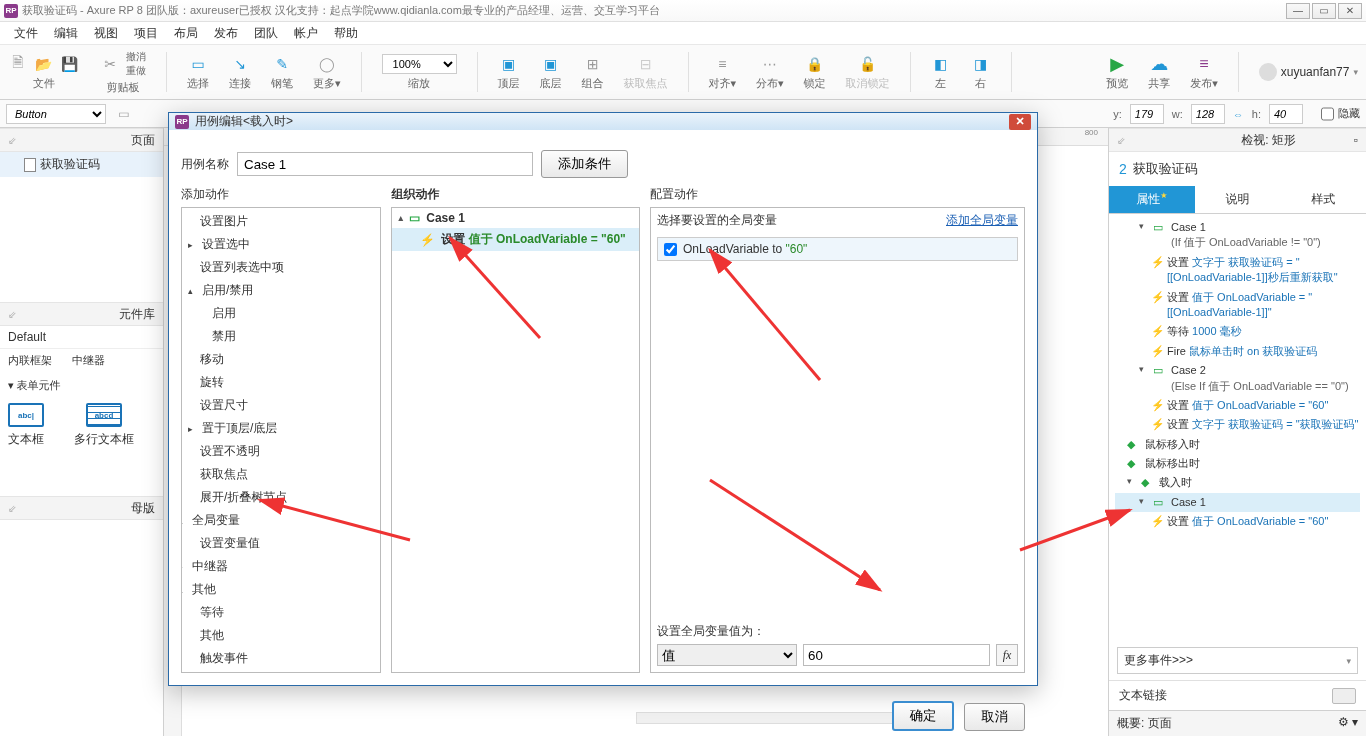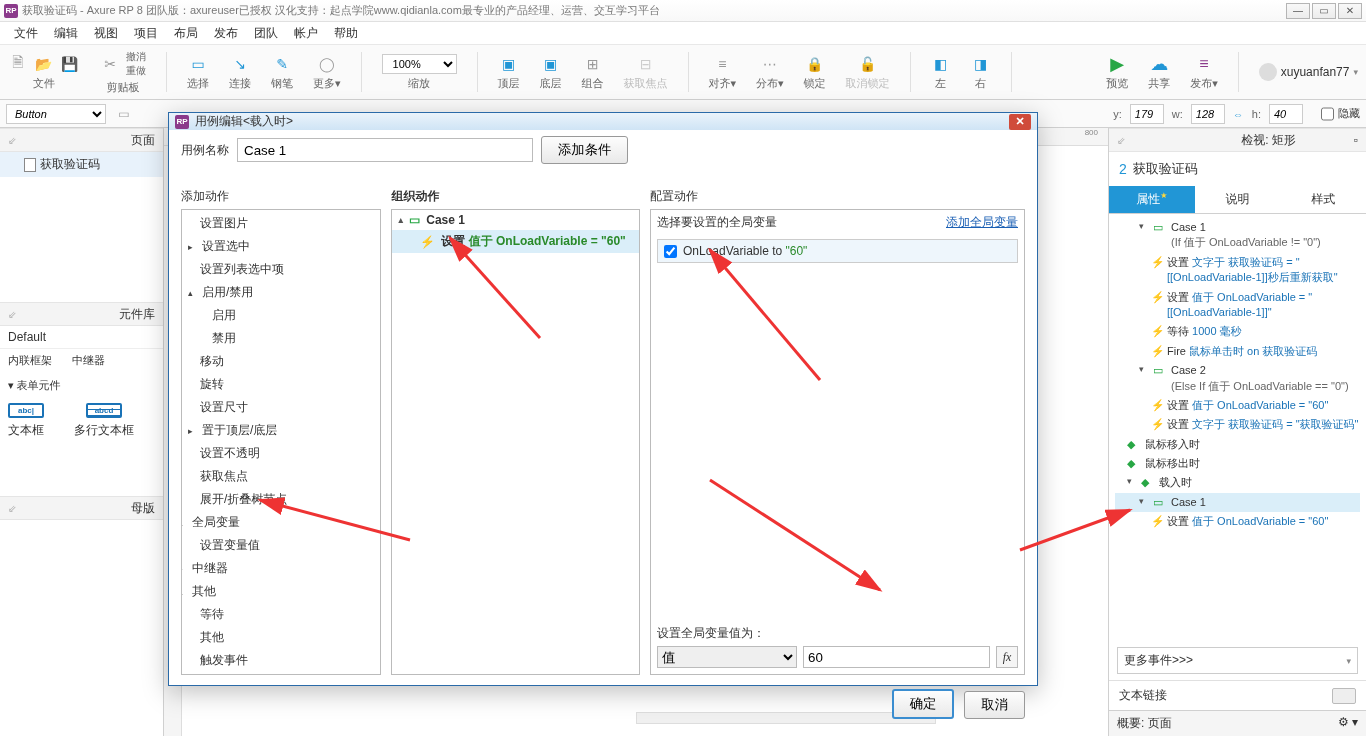--- a/index.html
+++ b/index.html
@@ -36,21 +36,21 @@
 
 .main { display: flex; height: calc(736px - 128px); }
 .left-panels { width: 164px; display: flex; flex-direction: column; border-right: 1px solid #d0d0d0; background: #fff; }
 .panel-header { height: 24px; background: #f4f4f4; border-bottom: 1px solid #e5e5e5; border-top: 1px solid #e5e5e5; display: flex; align-items: center; justify-content: flex-end; padding: 0 8px; font-size: 12px; color: #333; }
 .panel-header .pin { color: #aaa; margin-right: auto; font-size: 10px; }
 .panel-body { flex: 1; overflow: auto; font-size: 12px; }
 .page-item { padding: 4px 8px 4px 24px; display: flex; align-items: center; gap: 4px; background: #e8f2fb; }
 .page-item .pg-ic { width: 12px; height: 14px; border: 1px solid #888; background: #fff; }
 .lib-row { display: flex; padding: 8px; gap: 30px; }
 .lib-item { display: flex; flex-direction: column; align-items: center; gap: 4px; }
-.lib-box { width: 36px; height: 15px; border: 2px solid #1a73b7; border-radius: 2px; display: flex; align-items: center; justify-content: center; font-size: 8px; color: #1a73b7; font-weight: bold; }
+.lib-box { width: 36px; height: 24px; border: 2px solid #1a73b7; border-radius: 2px; display: flex; align-items: center; justify-content: center; font-size: 8px; color: #1a73b7; font-weight: bold; }
 .lib-box.multi { background: repeating-linear-gradient(0deg, #1a73b7 0 1px, transparent 1px 6px); }
 
 .canvas-area { flex: 1; background: #fff; position: relative; }
 .ruler-h { height: 18px; background: #f5f5f5; border-bottom: 1px solid #ddd; font-size: 8px; color: #888; padding-left: 18px; position: relative; }
 .ruler-v { width: 18px; background: #f5f5f5; border-right: 1px solid #ddd; position: absolute; top: 18px; bottom: 0; left: 0; }
 
 
 .right-panels { width: 258px; border-left: 1px solid #d0d0d0; display: flex; flex-direction: column; background: #fff; }
 .insp-title-row { display: flex; align-items: center; padding: 8px 10px; gap: 6px; }
 .insp-title-row .num { color: #2196d6; font-size: 14px; }
@@ -73,21 +73,21 @@
 .more-events { margin: 6px 8px; border: 1px solid #ccc; padding: 4px 6px; font-size: 12px; display: flex; justify-content: space-between; align-items: center; background: #fff; }
 .text-link-row { padding: 6px 10px; display: flex; justify-content: space-between; align-items: center; border-top: 1px solid #e0e0e0; }
 .link-btn { width: 24px; height: 16px; border: 1px solid #bbb; border-radius: 2px; background: #eee; }
 .overview-footer { border-top: 1px solid #d0d0d0; padding: 4px 8px; font-size: 12px; display: flex; justify-content: space-between; color: #333; background: #f5f5f5; }
 
 
 .modal { position: absolute; left: 168px; top: 112px; width: 870px; height: 574px; border: 1px solid #2a6aa8; background: #fff; box-shadow: 0 6px 24px rgba(0,0,0,0.25); display: flex; flex-direction: column; }
 .modal-title { height: 26px; background: linear-gradient(#eaf3fb, #cfe4f5); display: flex; align-items: center; padding: 0 6px; font-size: 12px; color: #333; }
 .modal-title .rp-icon { width: 14px; height: 14px; background: #8b3a8b; color: #fff; font-size: 8px; display: inline-flex; align-items: center; justify-content: center; border-radius: 2px; margin-right: 6px; font-weight: bold; }
 .modal-close { margin-left: auto; width: 22px; height: 16px; background: #d04b3a; color: #fff; display: flex; align-items: center; justify-content: center; border-radius: 2px; font-size: 11px; font-weight: bold; }
-.modal-body { flex: 1; padding: 6px 12px; display: flex; flex-direction: column; gap: 24px; }
+.modal-body { flex: 1; padding: 20px 12px; display: flex; flex-direction: column; gap: 8px; }
 .case-row { display: flex; align-items: center; gap: 8px; }
 .case-row input { border: 1px solid #bbb; height: 24px; width: 296px; padding: 0 6px; }
 .btn { border: 1px solid #999; background: linear-gradient(#fdfdfd, #e9e9e9); padding: 4px 16px; border-radius: 3px; cursor: default; }
 .cols { display: flex; gap: 10px; flex: 1; min-height: 0; }
 .col { display: flex; flex-direction: column; min-height: 0; }
 .col-h { font-size: 12px; margin-bottom: 4px; }
 .col-box { border: 1px solid #bbb; background: #fff; flex: 1; overflow: auto; }
 .col1 { width: 216px; }
 .col2 { width: 268px; font-weight: bold; }
 .col3 { flex: 1; }

